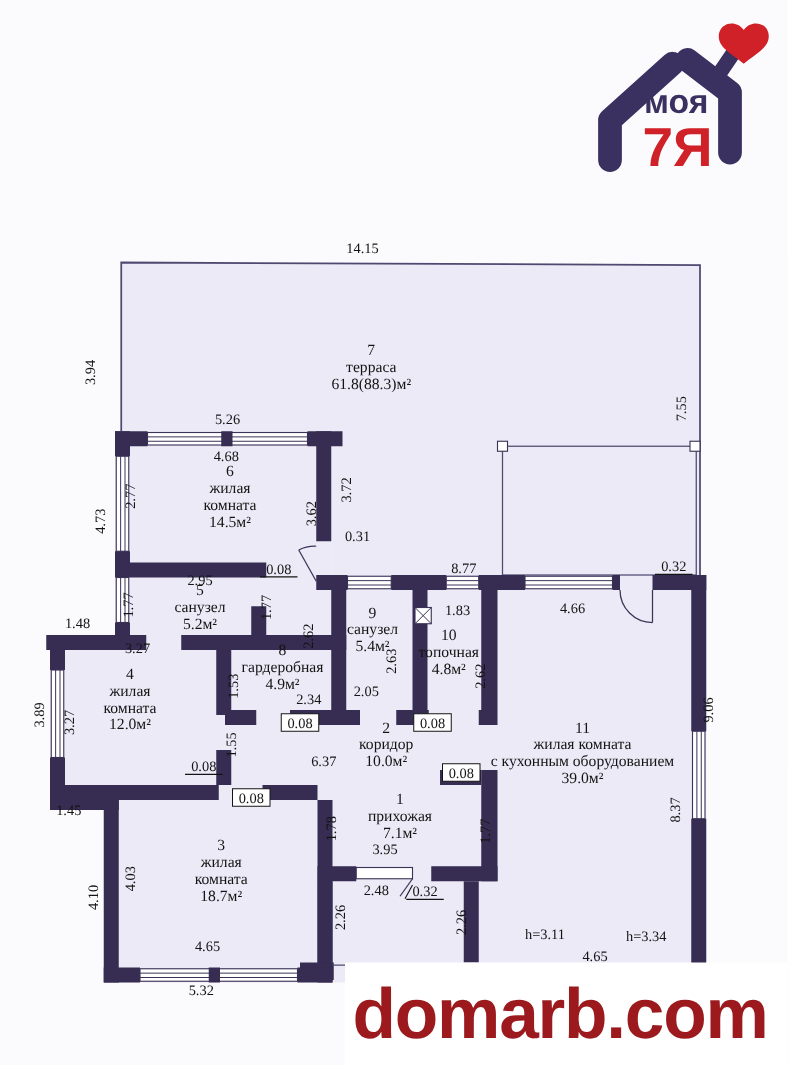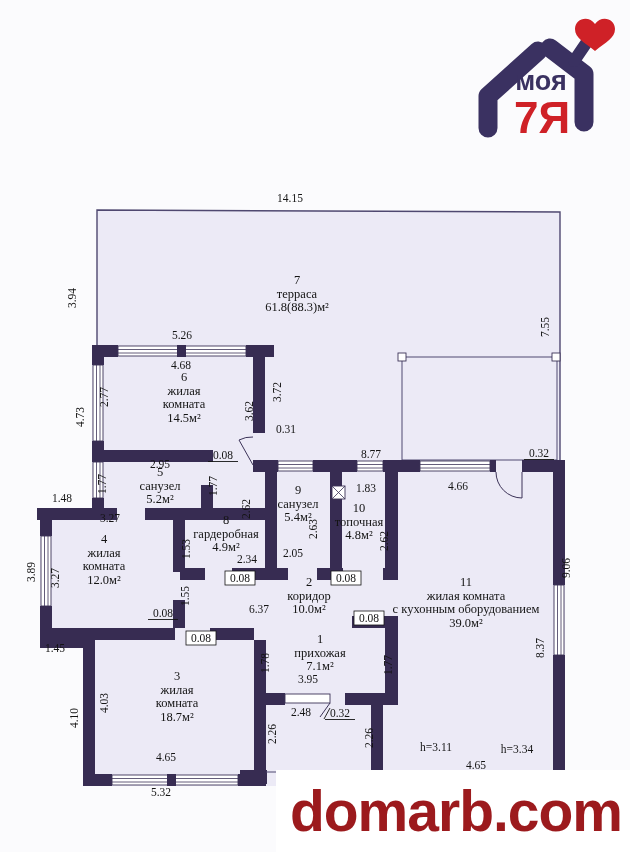--- a/index.html
+++ b/index.html
@@ -19,21 +19,21 @@
   .dim-under{stroke:#141414;stroke-width:0.9;}
   .room-num{font-size:12.5px;fill:#141414;}
   .room-name{font-size:12.5px;fill:#141414;}
   .room-area{font-size:12.5px;fill:#141414;}
   
   .logo{position:absolute;left:458px;top:6px;width:165px;height:145px;}
   .logo-text-top{font-family:"Liberation Sans",sans-serif;font-weight:bold;font-size:27px;}
   .logo-text-bottom{font-family:"Liberation Sans",sans-serif;font-weight:bold;font-size:44px;}
   
   .watermark{position:absolute;left:276px;top:770px;width:354px;height:82px;background:#ffffff;
-             display:flex;align-items:center;justify-content:center;padding-left:6px;box-sizing:border-box;
+             display:flex;align-items:center;justify-content:flex-start;padding-left:6px;box-sizing:border-box;
              font-family:"Liberation Sans",sans-serif;font-weight:bold;font-size:57px;letter-spacing:-1px;}
 </style>
 </head>
 <body>
 
 <div class="stage">
 
   <svg class="plan-svg" width="630" height="852" viewBox="0 0 630 852">
 
     <polygon class="floor" points="97,210 560,212 560,460 265,460 265,345 97,345"></polygon>

